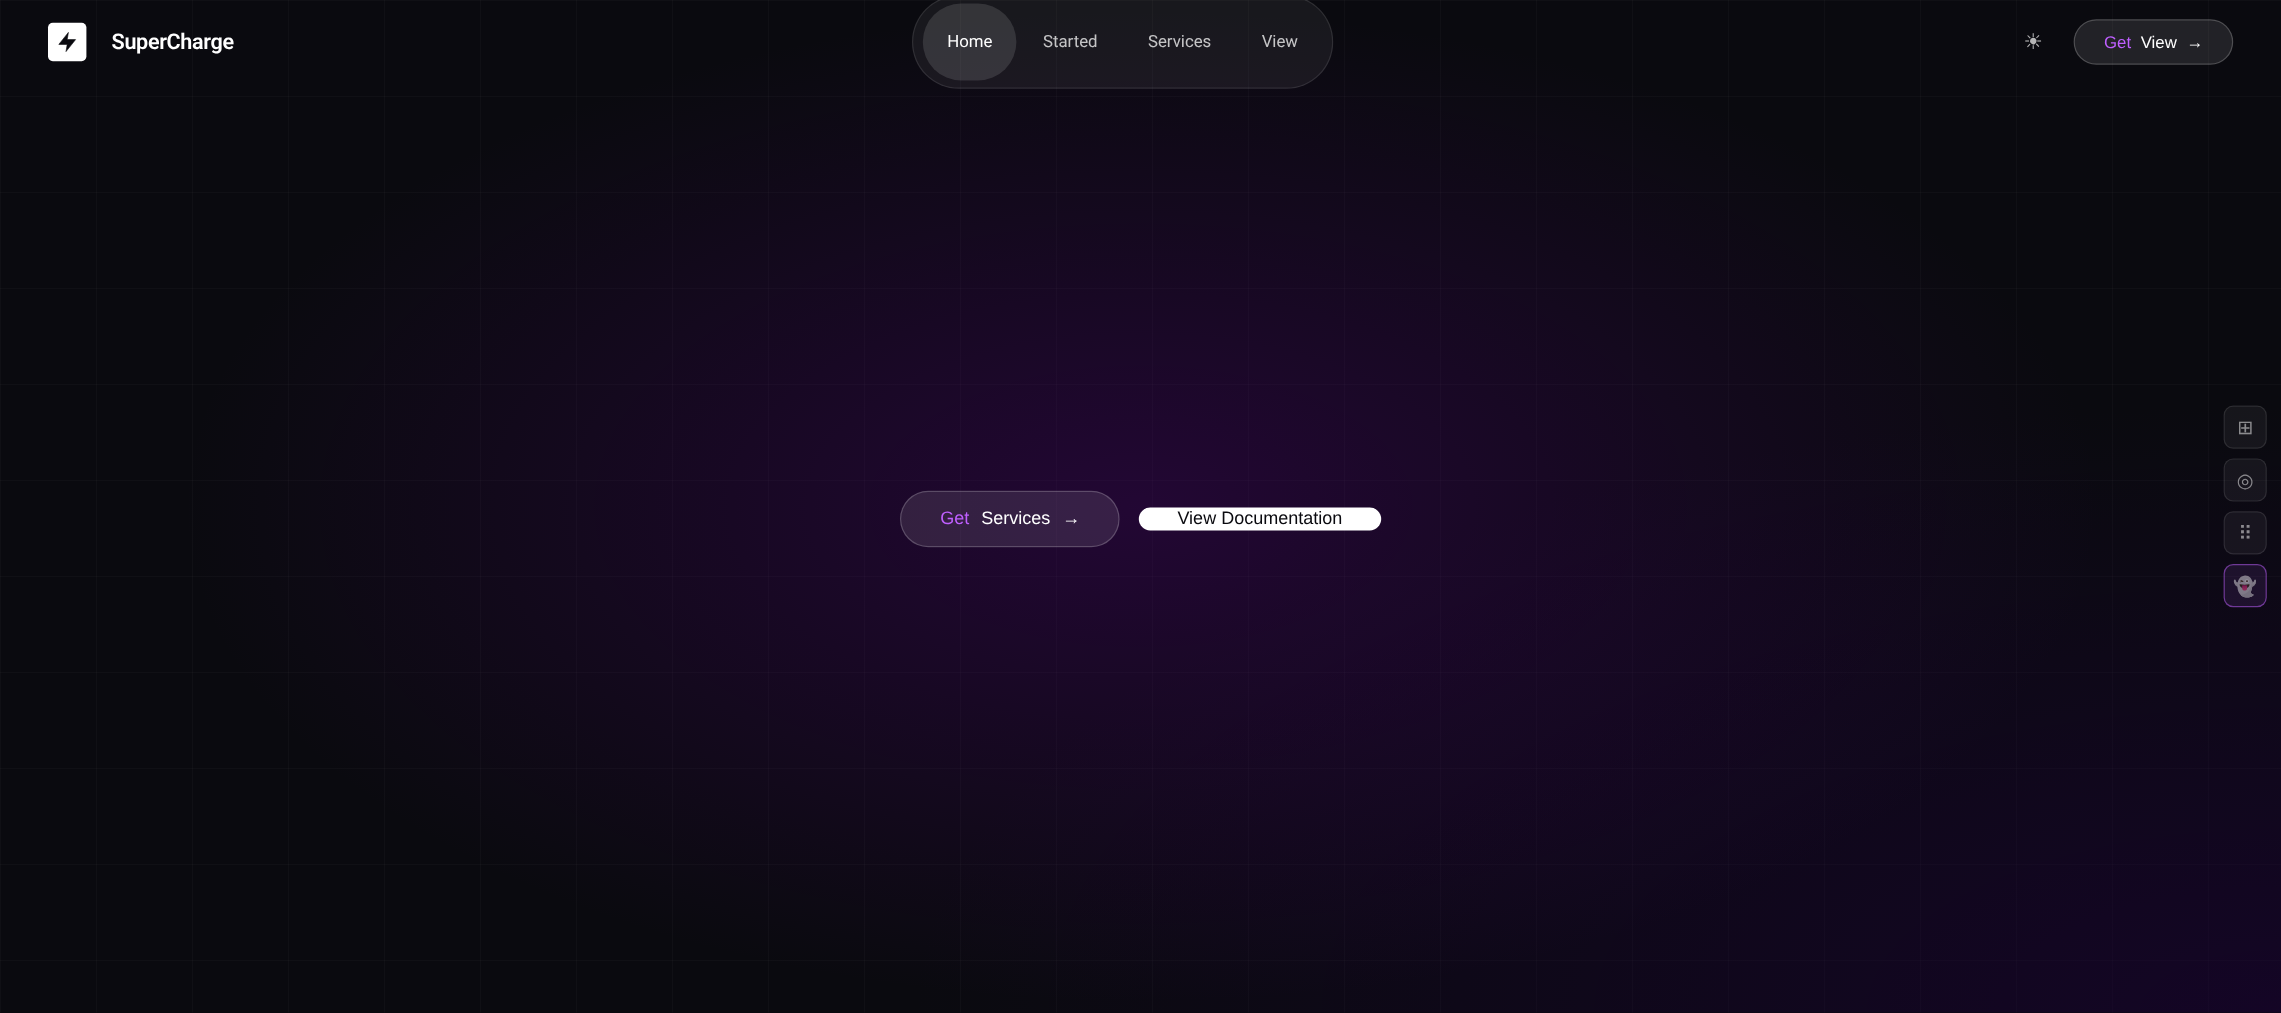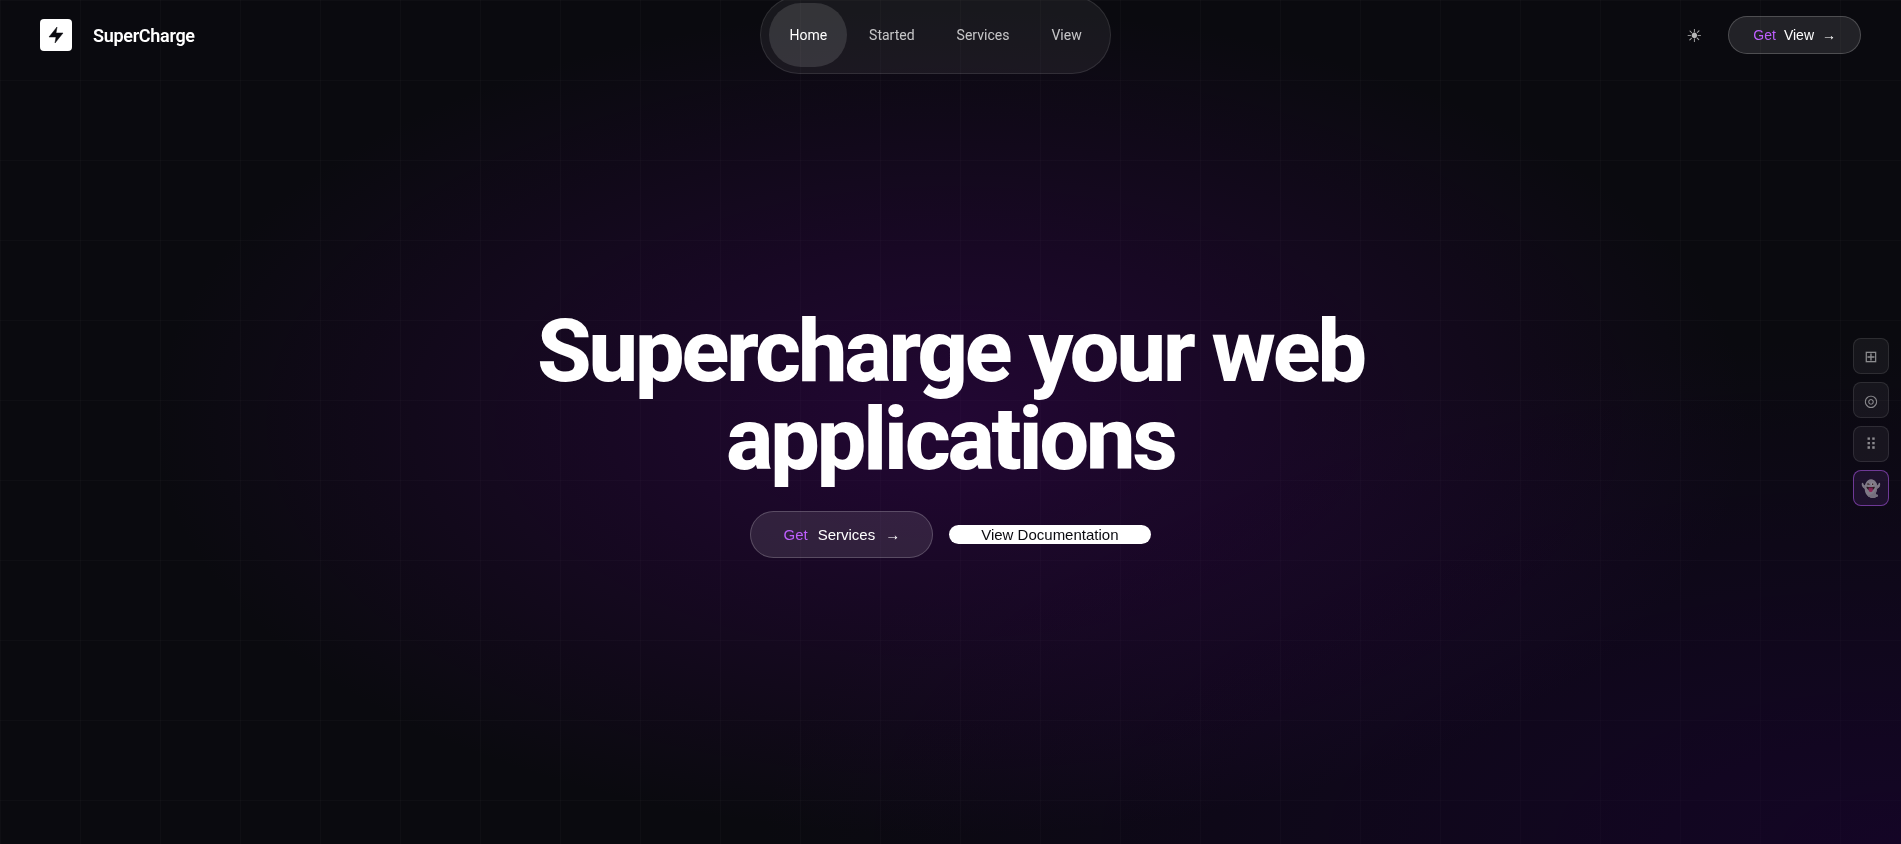--- a/index.html
+++ b/index.html
@@ -294,21 +294,20 @@
     <div class="theme-toggle">☀</div>
     <button class="get-start-btn">
       <span class="get-text">Get</span>
       <span>View</span>
       <span>→</span>
     </button>
   </div>
 </nav>
 
 <section class="hero">
-  <h1 class="hero-title">Supercharge your web applications</h1>
   <div class="hero-buttons">
     <button class="btn-get-started">
       <span class="get-colored">Get</span>
       <span>Services</span>
       <span>→</span>
     </button>
     <button class="btn-view-docs">View Documentation</button>
   </div>
 </section>
 

